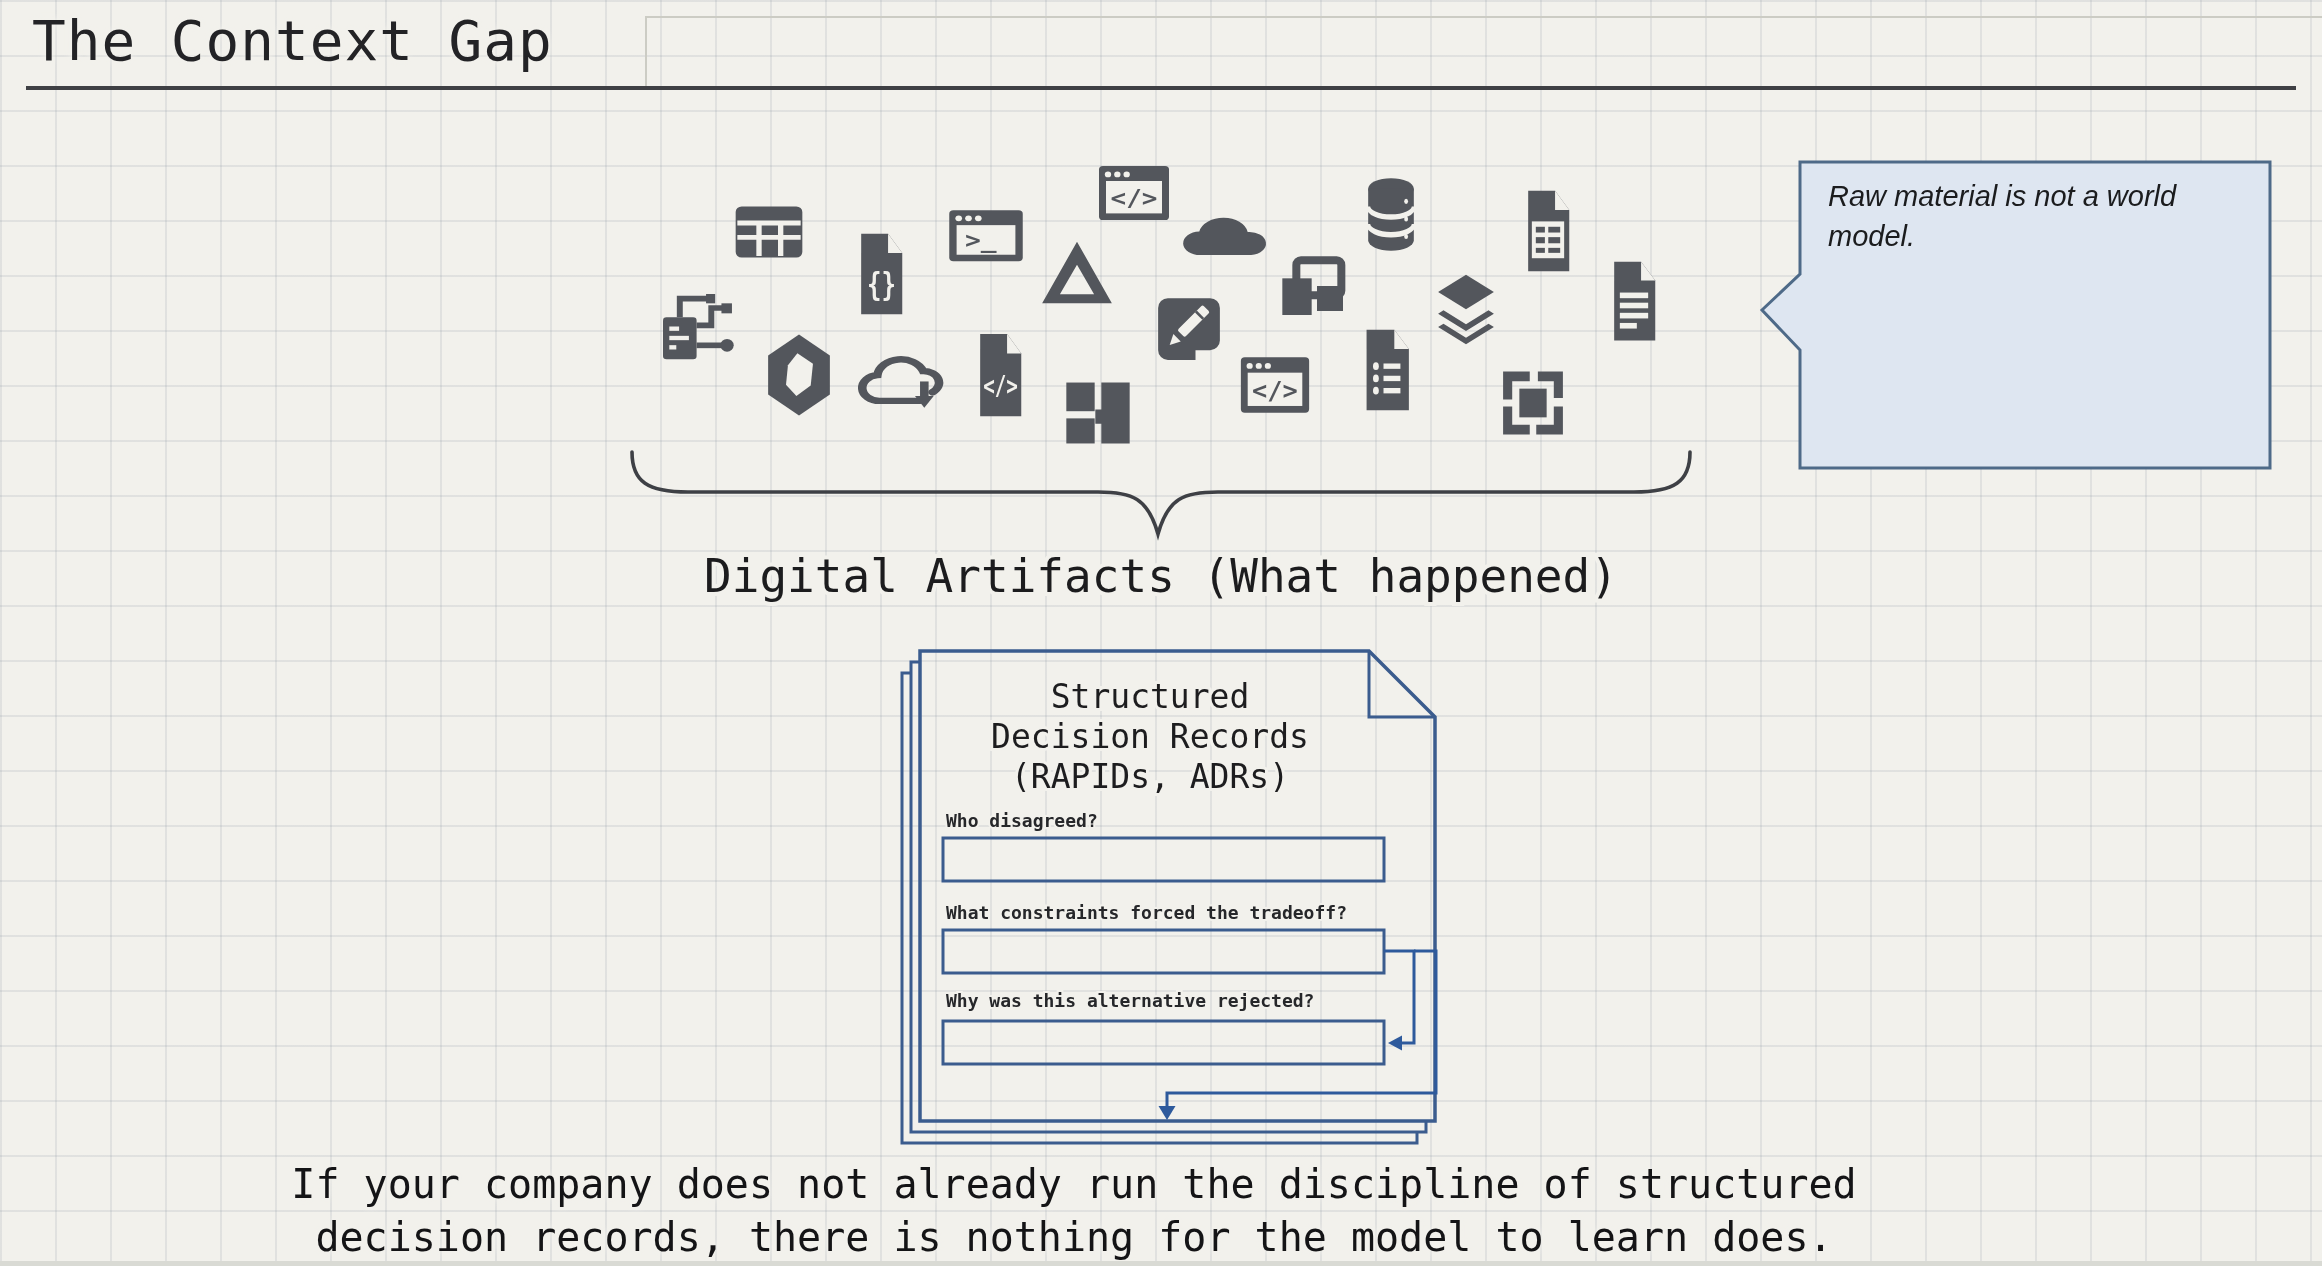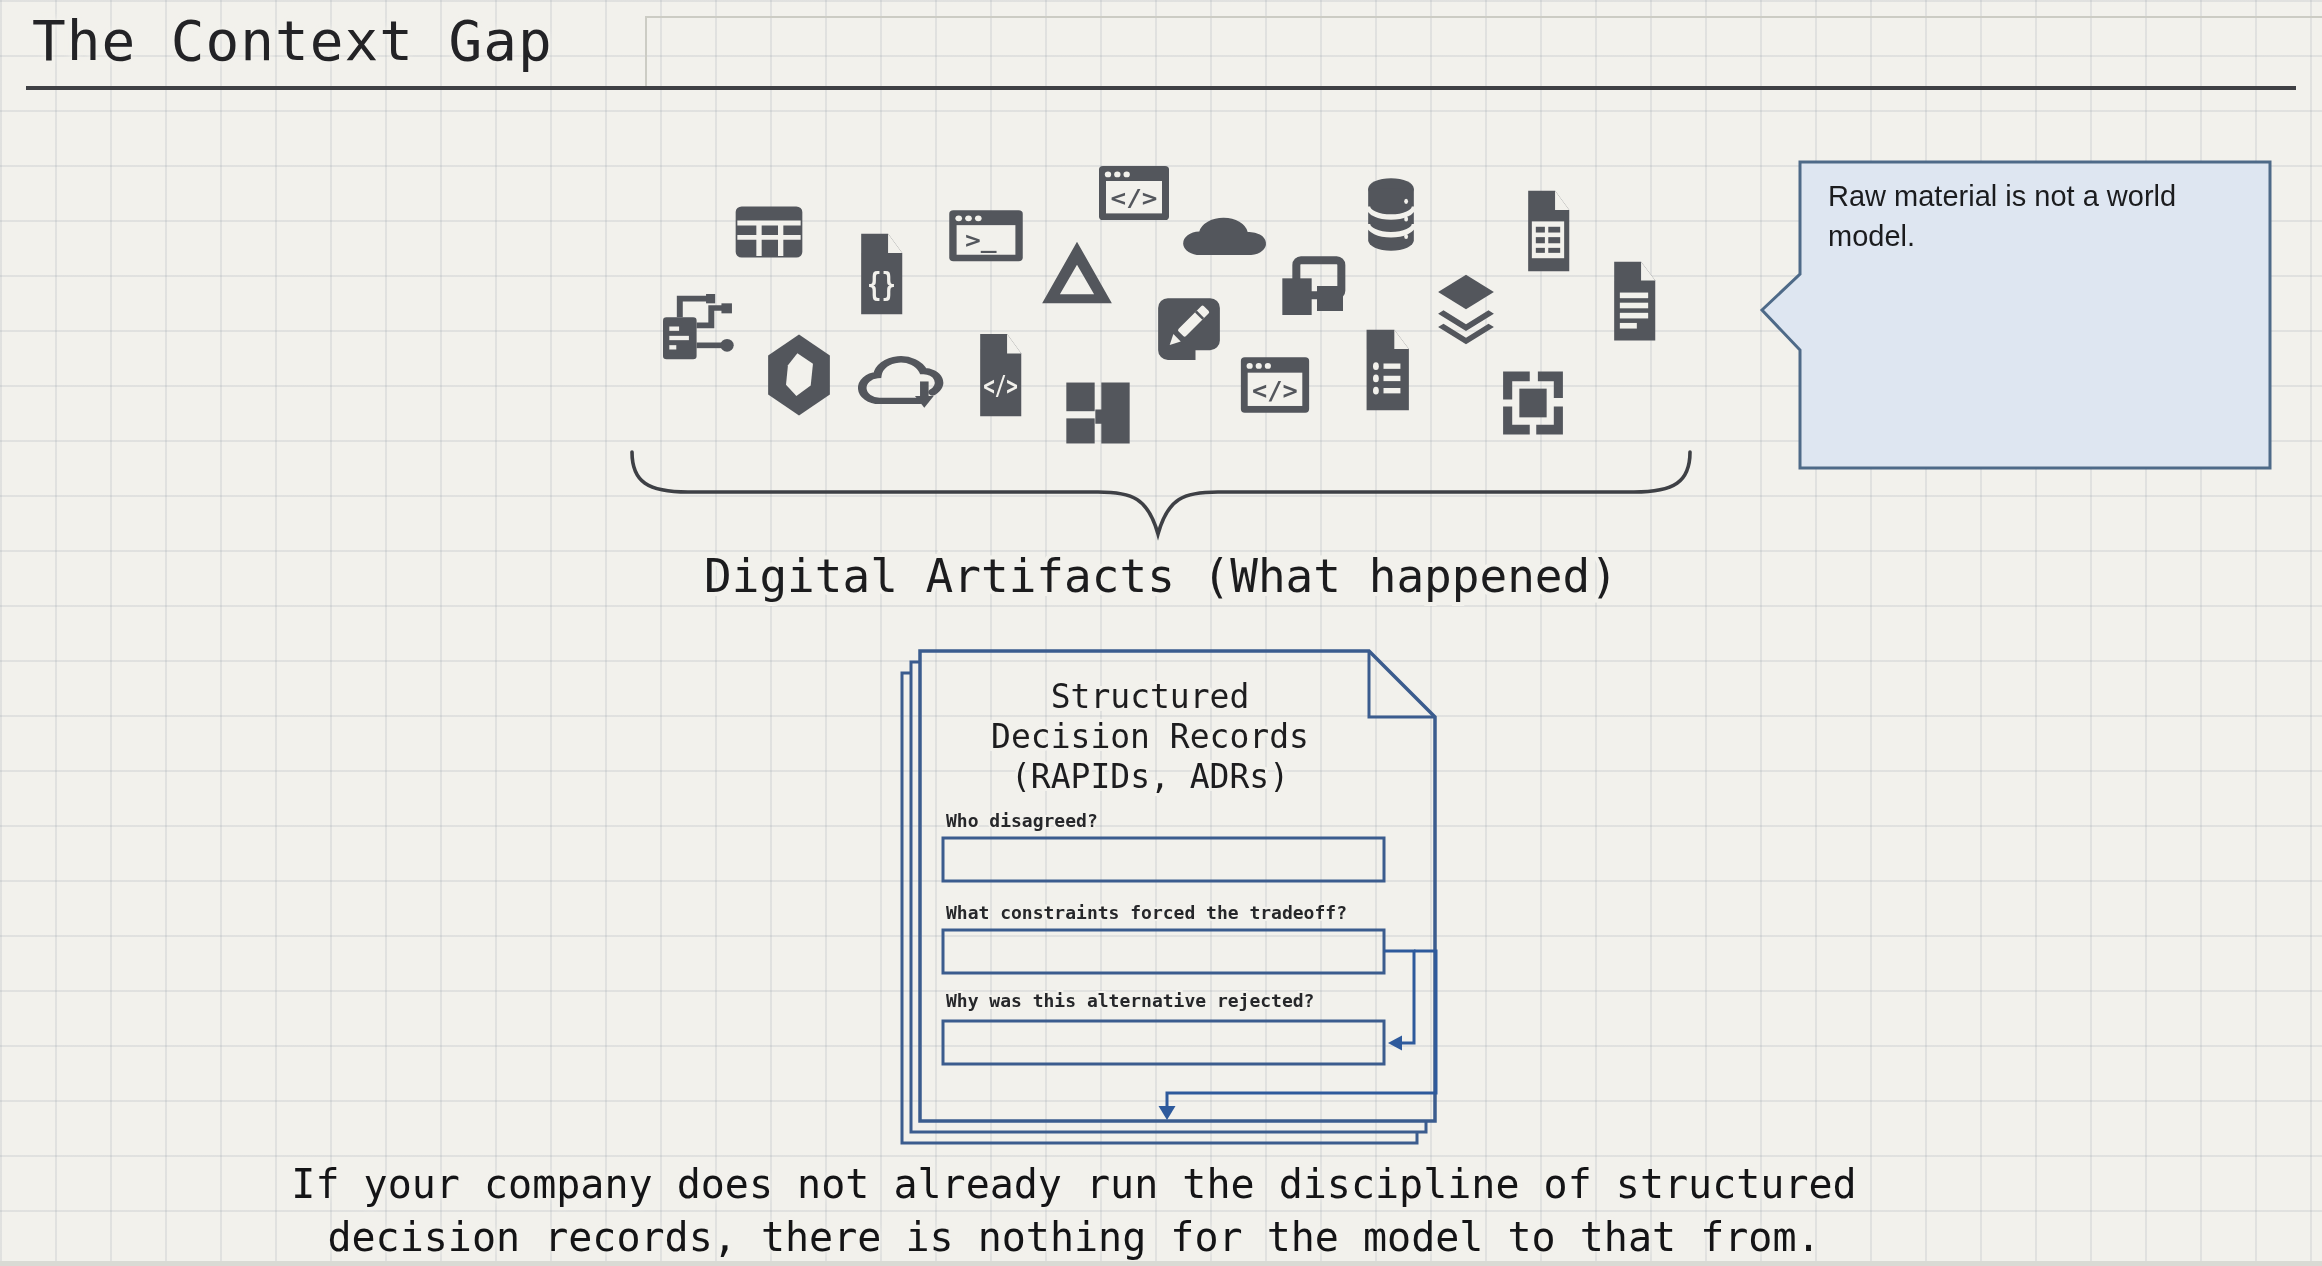--- a/index.html
+++ b/index.html
@@ -26,21 +26,21 @@
   .brace-svg,.card-svg,.bubble-svg{position:absolute;overflow:visible;}
   .brace-path{fill:none;stroke:#3e4045;stroke-width:3.6;stroke-linecap:round;}
   .brace-label{
     font-family:"DejaVu Sans Mono",monospace;font-size:46px;fill:#1c1c1e;
     text-anchor:middle;paint-order:stroke;stroke:#f2f1ec;stroke-width:8px;
   }
   .bubble-shape{fill:#dee6f1;stroke:#4e6a88;stroke-width:3px;}
   .bubble-text{
     position:absolute;left:1828px;top:176px;width:415px;
     font-family:"Liberation Sans","DejaVu Sans",sans-serif;
-    font-size:29px;line-height:1.38;color:#1b1c1e;
+    font-size:29px;line-height:1.38;color:#1b1c1e;font-style:italic;
   }
   .bubble-text p{margin:0 0 22px 0;}
   .card-outline{fill:none;stroke:#3b5c8e;}
   .card-title{
     font-family:"DejaVu Sans Mono",monospace;font-size:33px;fill:#1d1d1f;
     text-anchor:middle;paint-order:stroke;stroke:#f2f1ec;stroke-width:6px;
   }
   .card-label{
     font-family:"DejaVu Sans Mono",monospace;font-size:18px;font-weight:bold;fill:#26272a;
     paint-order:stroke;stroke:#f2f1ec;stroke-width:4px;
@@ -285,17 +285,17 @@
     <rect class="field-box" x="943" y="1021" width="441" height="43"></rect>
 
     <path class="connector" d="M1384,951 H1414 V1043 H1402"></path>
     <path class="connector" d="M1414,951 H1436 V1093 H1167 V1106"></path>
     <path class="arrowhead" d="M1388,1043 l14,-7.5 v15 Z"></path>
     <path class="arrowhead" d="M1167,1120 l-8.5,-14 h17 Z"></path>
   </svg>
 
   <div class="footer">
     <div>If your company does not already run the discipline of structured</div>
-    <div>decision records, there is nothing for the model to that from.</div>
+    <div>decision records, there is nothing for the model to learn does.</div>
   </div>
 
   <div class="bottom-strip"></div>
 </div>
 
 </body></html>

